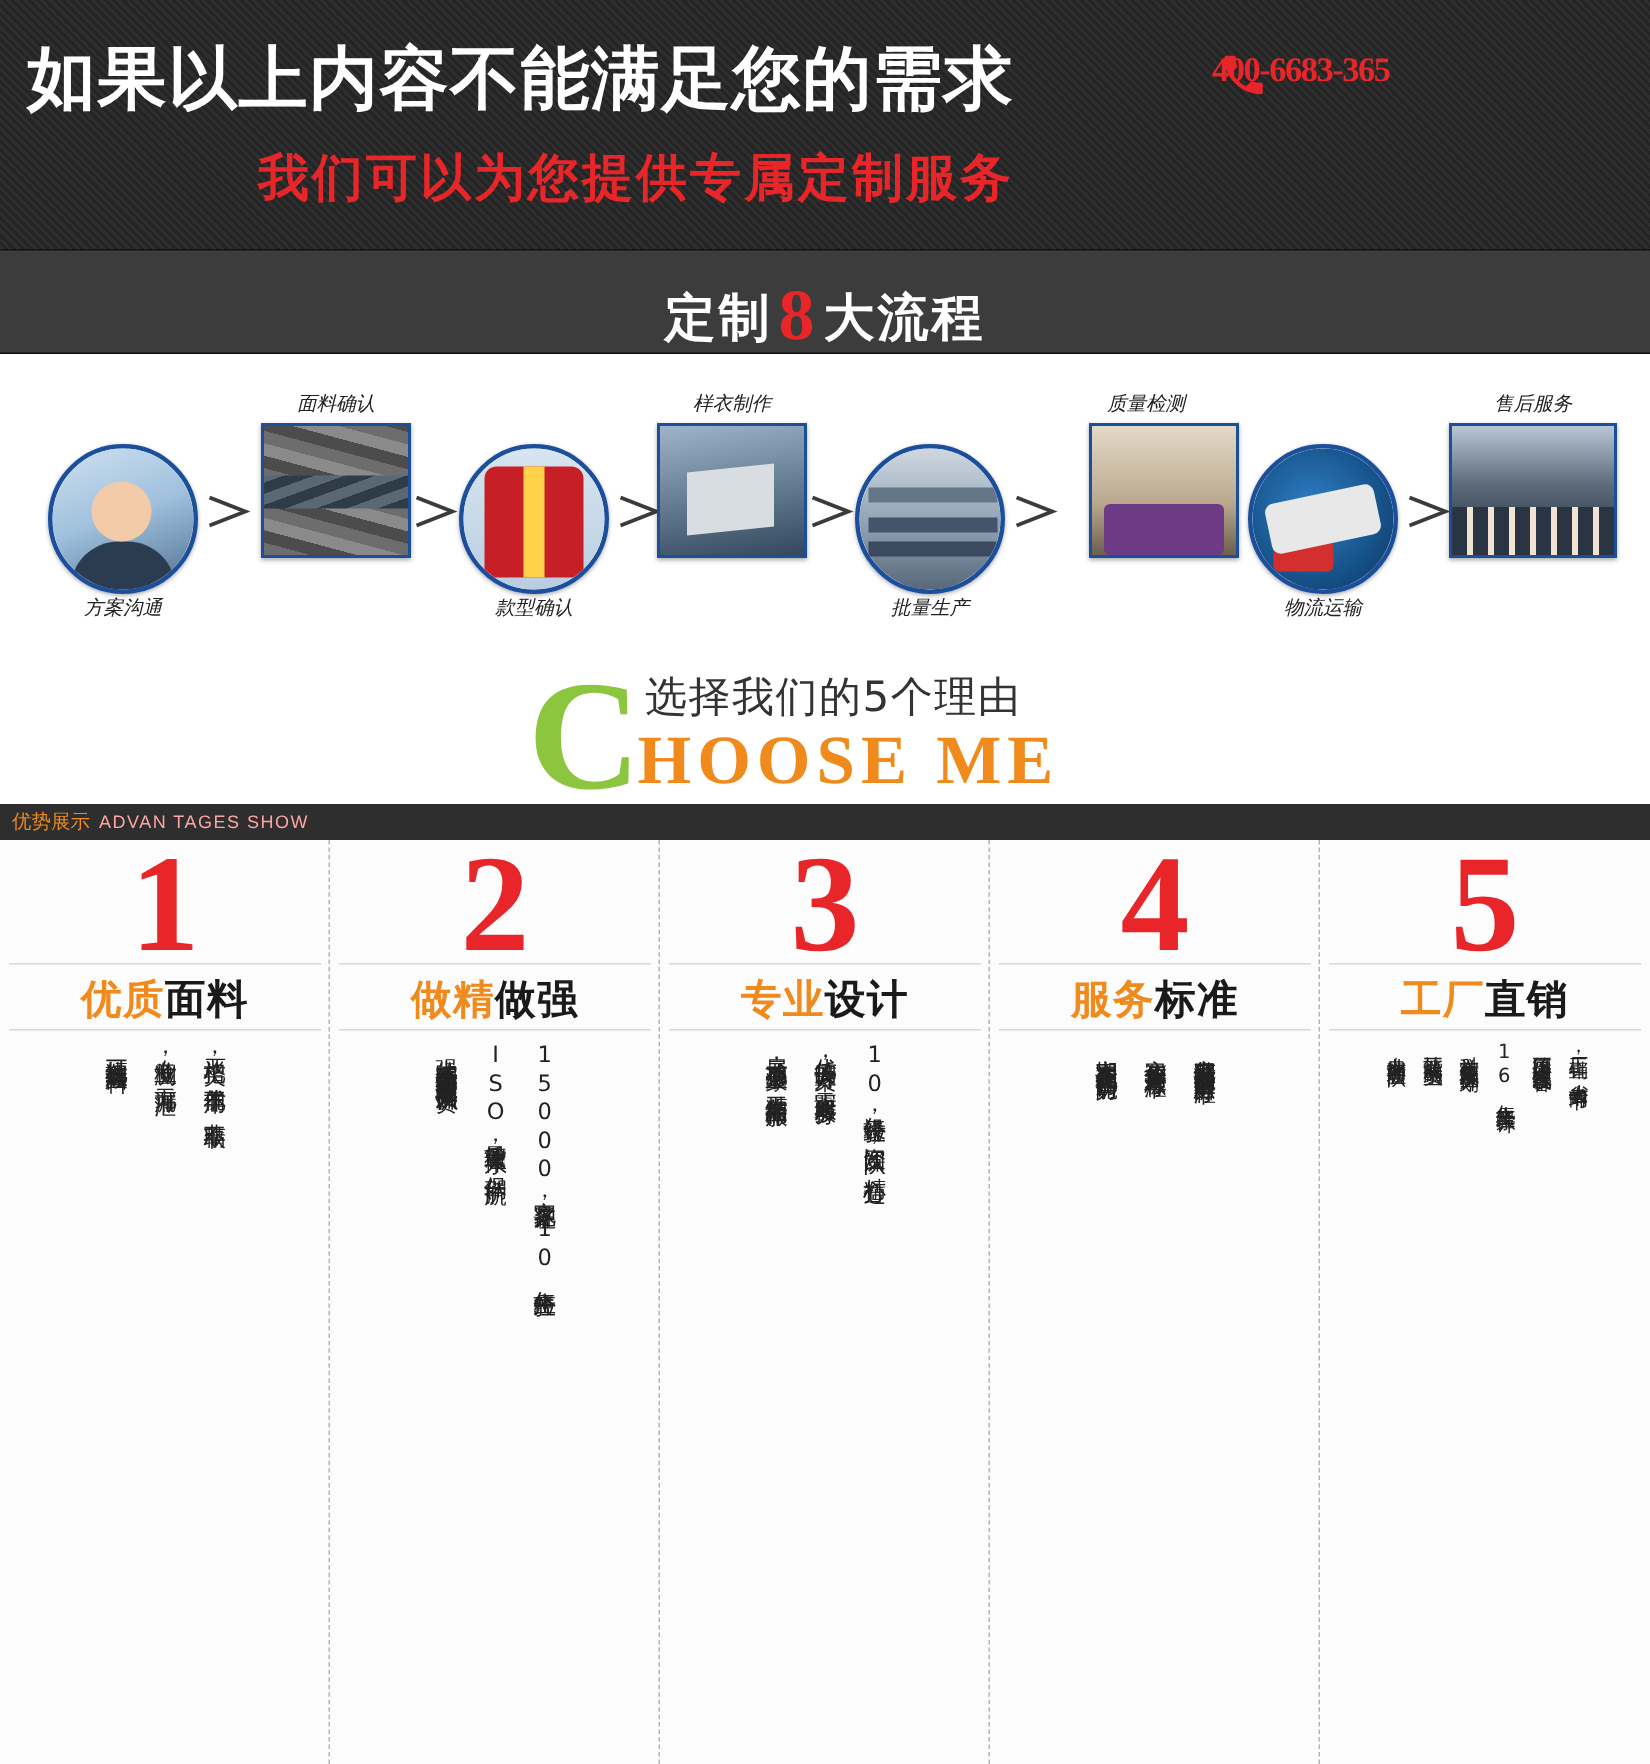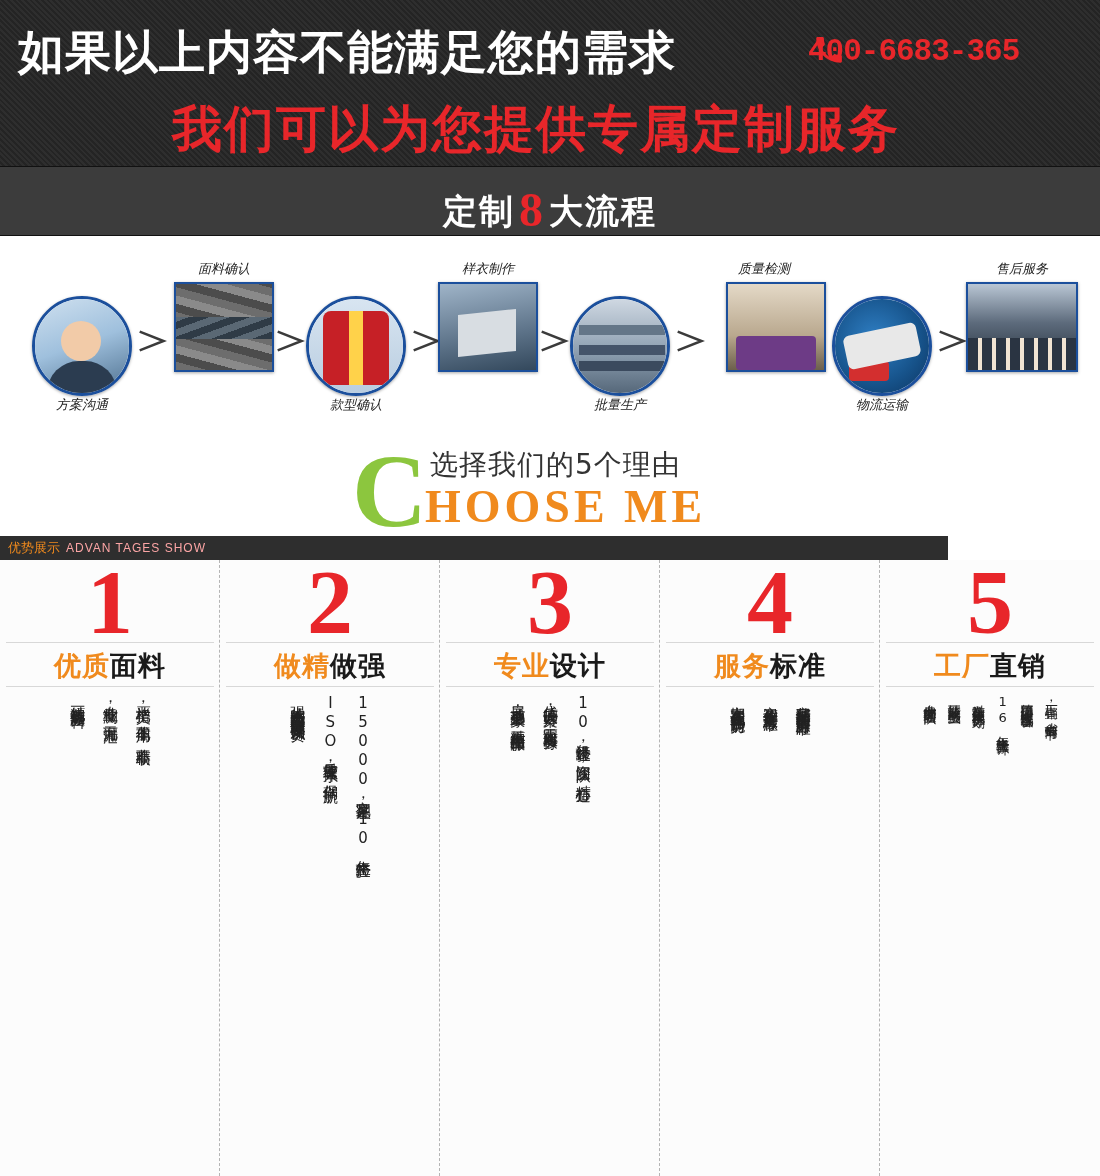--- a/index.html
+++ b/index.html
@@ -19,31 +19,31 @@
     overflow:hidden;
   }
   .hdr-line1{
     position:absolute;left:18px;top:22px;
     font-size:46px;font-weight:bold;color:#ffffff;
     letter-spacing:1px;white-space:nowrap;
     font-family:"DejaVu Sans","Liberation Sans",sans-serif;
   }
   .hdr-phone{
     position:absolute;left:808px;top:34px;
-    font-size:31px;font-weight:bold;color:#e8262a;
-    font-family:Liberation Mono, monospace;
+    font-size:23px;font-weight:bold;color:#e8262a;
+    font-family:Liberation Serif, serif;
     white-space:nowrap;letter-spacing:-1px;
   }
   .phone-icon{
     position:absolute;left:812px;top:33px;
     width:34px;height:34px;color:#e8262a;
   }
   .hdr-line2{
     position:absolute;left:172px;top:96px;
-    font-size:50px;font-weight:bold;color:#e8262a;
+    font-size:34px;font-weight:bold;color:#e8262a;
     letter-spacing:2px;white-space:nowrap;
     font-family:"DejaVu Sans","Liberation Sans",sans-serif;
   }
 
   
   .band{
     position:relative;width:1100px;height:68px;
     background:#3c3c3c;
     border-top:1px solid #111;border-bottom:1px solid #111;
     overflow:hidden;
@@ -125,21 +125,21 @@
     font-family:"DejaVu Sans","Liberation Sans",sans-serif;
   }
   .choose-en{
     position:absolute;left:425px;top:46px;
     font-family:"Liberation Serif","DejaVu Serif",serif;
     font-size:46px;font-weight:bold;color:#f08a1d;letter-spacing:4px;
   }
 
   
   .advbar{
-    position:absolute;left:0;top:536px;width:948px;height:24px;
+    position:absolute;left:0;top:536px;width:1100px;height:24px;
     background:#2e2e2e;display:flex;align-items:center;
   }
   .advbar .cn{color:#f08a1d;font-size:13px;margin-left:8px;font-family:"DejaVu Sans","Liberation Sans",sans-serif;}
   .advbar .en{color:#fca5a5;font-size:12px;margin-left:6px;letter-spacing:1px;}
 
   
   .reasons{
     position:absolute;left:0;top:560px;width:1100px;height:616px;
     background:#fcfcfc;
     display:flex;

